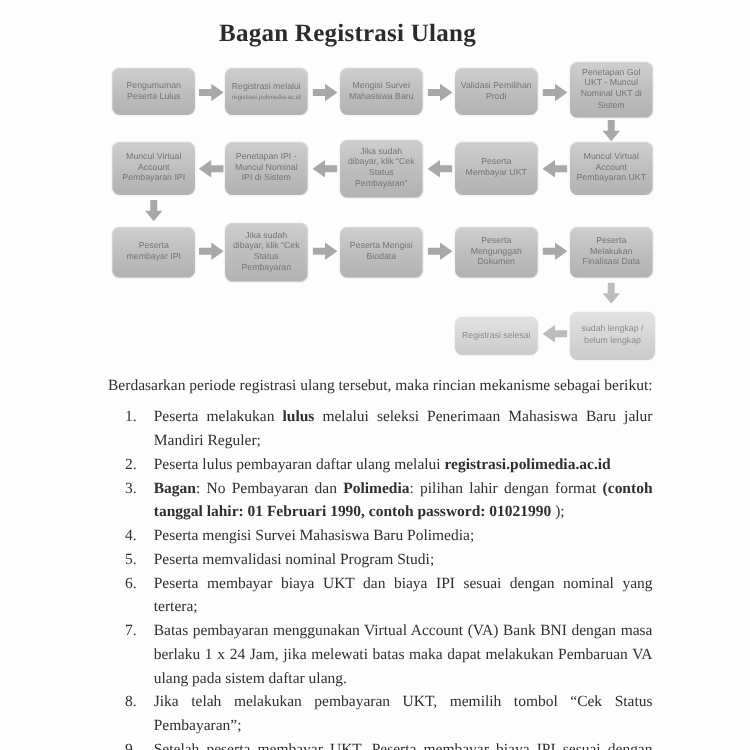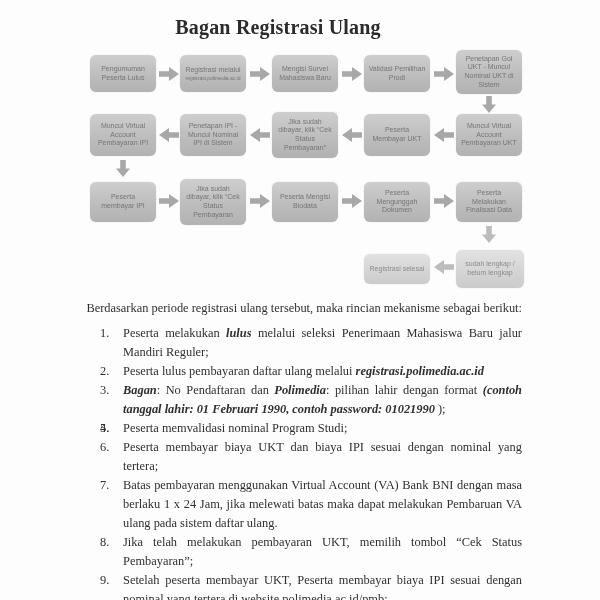--- a/index.html
+++ b/index.html
@@ -46,21 +46,21 @@
   .arr-d { width:14px; height:17px;
     clip-path:polygon(30% 0,70% 0,70% 50%,100% 50%,50% 100%,0 50%,30% 50%); }
   
   .bodytext {
     position:absolute; left:85px; top:299px; width:437px;
     font-size:12.4px; line-height:19px;
   }
   .intro { margin-bottom:6px;text-align:right; }
   .li { position:relative; padding-left:38px; text-align:justify; }
   .li .num { position:absolute; left:15px; }
-  .b { font-weight:bold;font-style:italic; }
+  .b { font-weight:bold; }
 </style>
 </head>
 <body>
 
 <div class="doc-title">Bagan Registrasi Ulang</div>
 
 <div class="fc">
 
   <div class="fcb" style="left:90px;top:55px;width:66px;height:37px">
     <span class="fcl">Pengumuman
@@ -171,24 +171,25 @@
   <div class="li">
     <span class="num">1.</span>
     <span>Peserta melakukan </span><span class="b">lulus</span><span> melalui seleksi Penerimaan Mahasiswa Baru jalur Mandiri Reguler;</span>
   </div>
   <div class="li">
     <span class="num">2.</span>
     <span>Peserta lulus pembayaran daftar ulang melalui </span><span class="b">registrasi.polimedia.ac.id</span>
   </div>
   <div class="li">
     <span class="num">3.</span>
-    <span class="b">Bagan</span><span>: No Pendaftaran dan </span><span class="b">Polimedia</span><span>: pilihan lahir dengan format </span><span class="b">(contoh tanggal lahir: 01 Februari 1990, contoh password: 01021990</span><span> );</span>
+    <span class="b">Bagan</span><span>: No Pembayaran dan </span><span class="b">Polimedia</span><span>: pilihan lahir dengan format </span><span class="b">(contoh tanggal lahir: 01 Februari 1990, contoh password: 01021990</span><span> );</span>
   </div>
   <div class="li">
     <span class="num">4.</span>
+    <span>Peserta mengisi Survei Mahasiswa Baru Polimedia;</span>
   </div>
   <div class="li">
     <span class="num">5.</span>
     <span>Peserta memvalidasi nominal Program Studi;</span>
   </div>
   <div class="li">
     <span class="num">6.</span>
     <span>Peserta membayar biaya UKT dan biaya IPI sesuai dengan nominal yang tertera;</span>
   </div>
   <div class="li">

